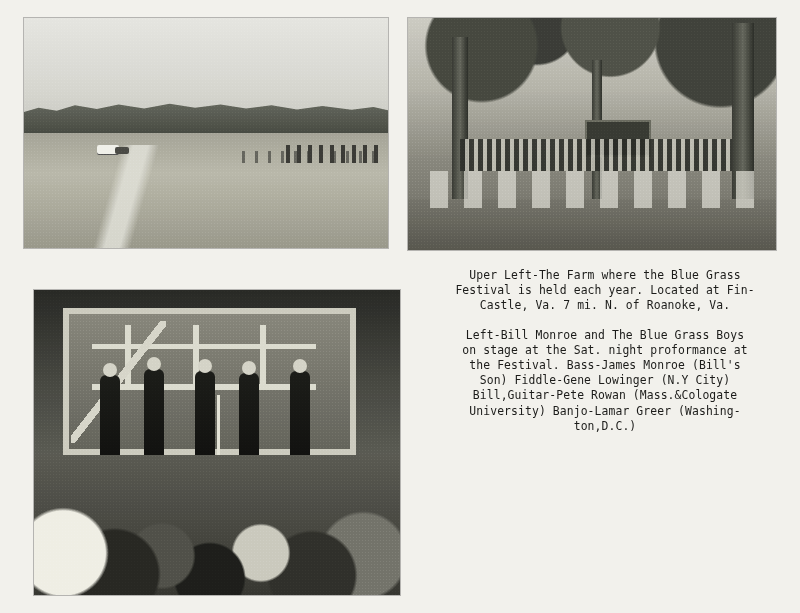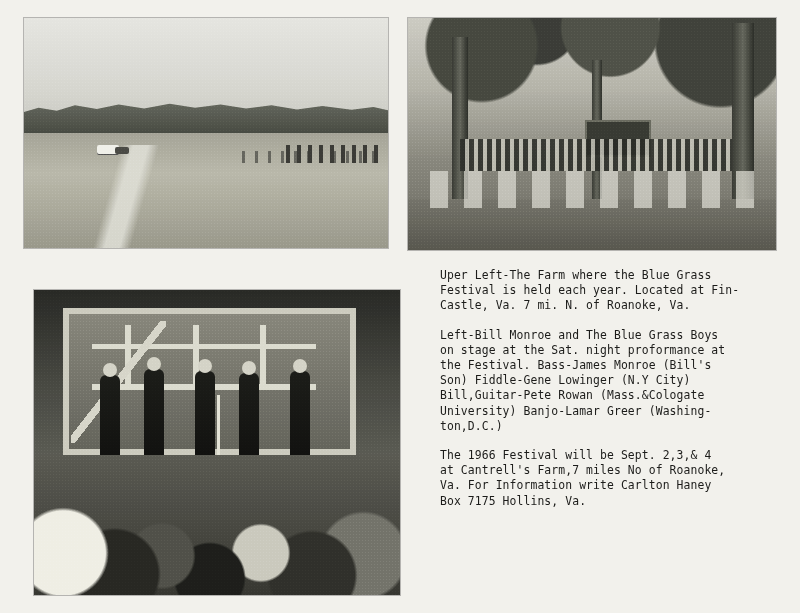--- a/index.html
+++ b/index.html
@@ -11,20 +11,21 @@
     width: 800px;
     height: 613px;
     position: relative;
     font-family: "DejaVu Sans Mono", monospace;
     overflow: hidden;
   }
   .page {
     position: absolute;
     inset: 0;
     background: #f2f1ec;
+    text-align: center;
   }
 
   
   .photo {
     position: absolute;
     overflow: hidden;
     background: #6d6d68;
     box-shadow: 0 0 0 1px rgba(0,0,0,0.25);
   }
   .photo .sky,
@@ -241,19 +242,15 @@
     <div class="caption-block">Uper Left-The Farm where the Blue Grass
 Festival is held each year. Located at Fin-
 Castle, Va. 7 mi. N. of Roanoke, Va.</div>
     <div class="caption-block">Left-Bill Monroe and The Blue Grass Boys
 on stage at the Sat. night proformance at
 the Festival. Bass-James Monroe (Bill's
 Son) Fiddle-Gene Lowinger (N.Y City)
 Bill,Guitar-Pete Rowan (Mass.&amp;Cologate
 University) Banjo-Lamar Greer (Washing-
 ton,D.C.)</div>
-    <div class="caption-block">The 1966 Festival will be Sept. 2,3,&amp; 4
-at Cantrell's Farm,7 miles No of Roanoke,
-Va. For Information write Carlton Haney
-Box 7175 Hollins, Va.</div>
   </div>
 
 </div>
 
 </body></html>

